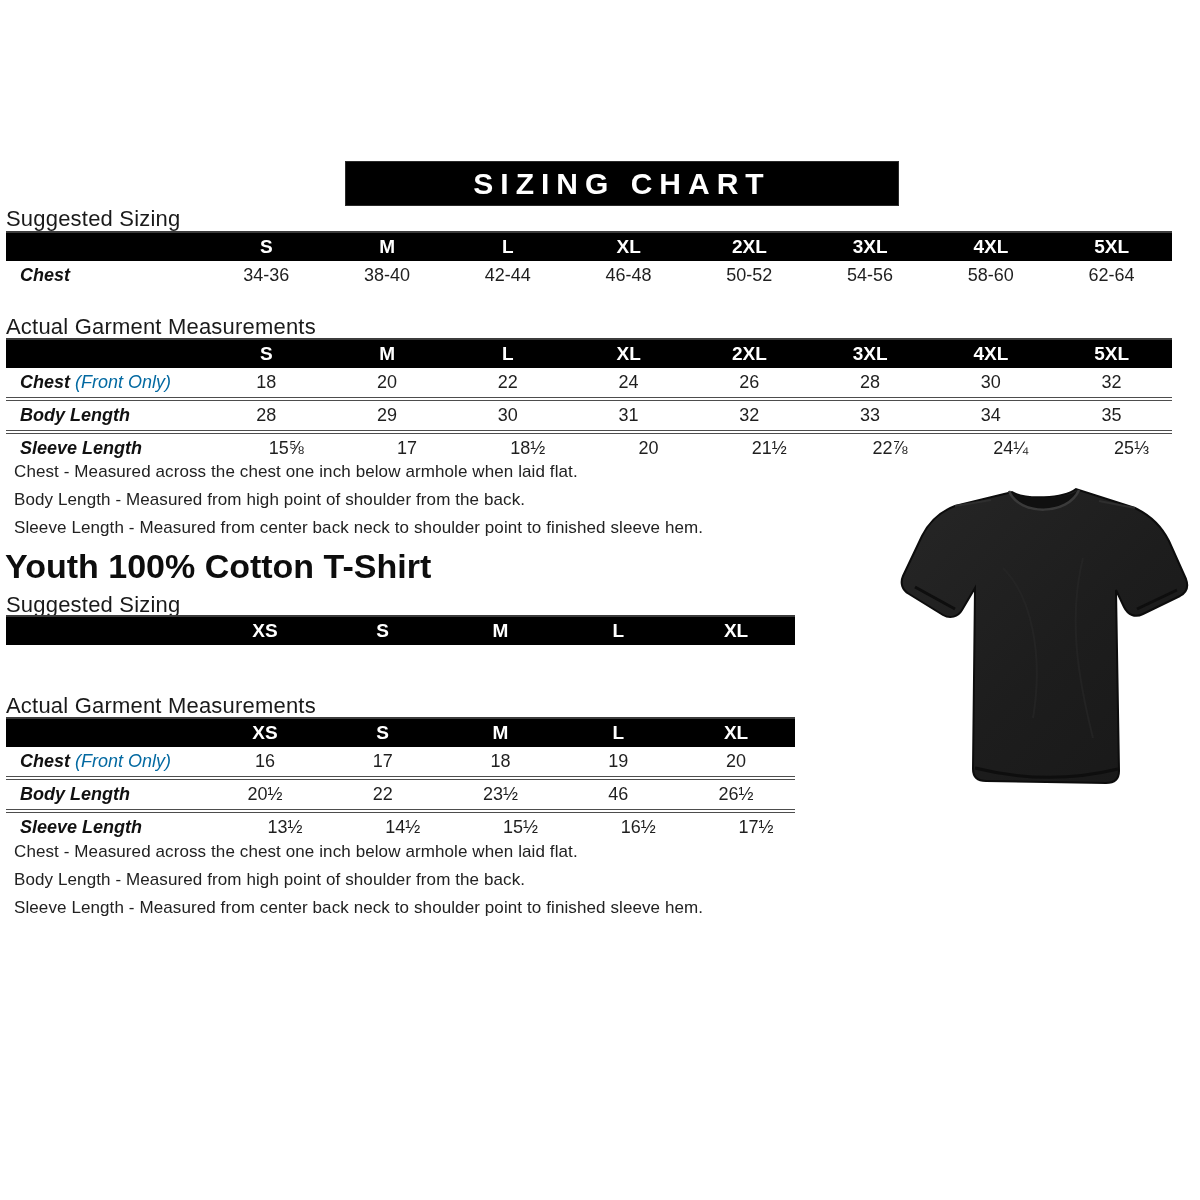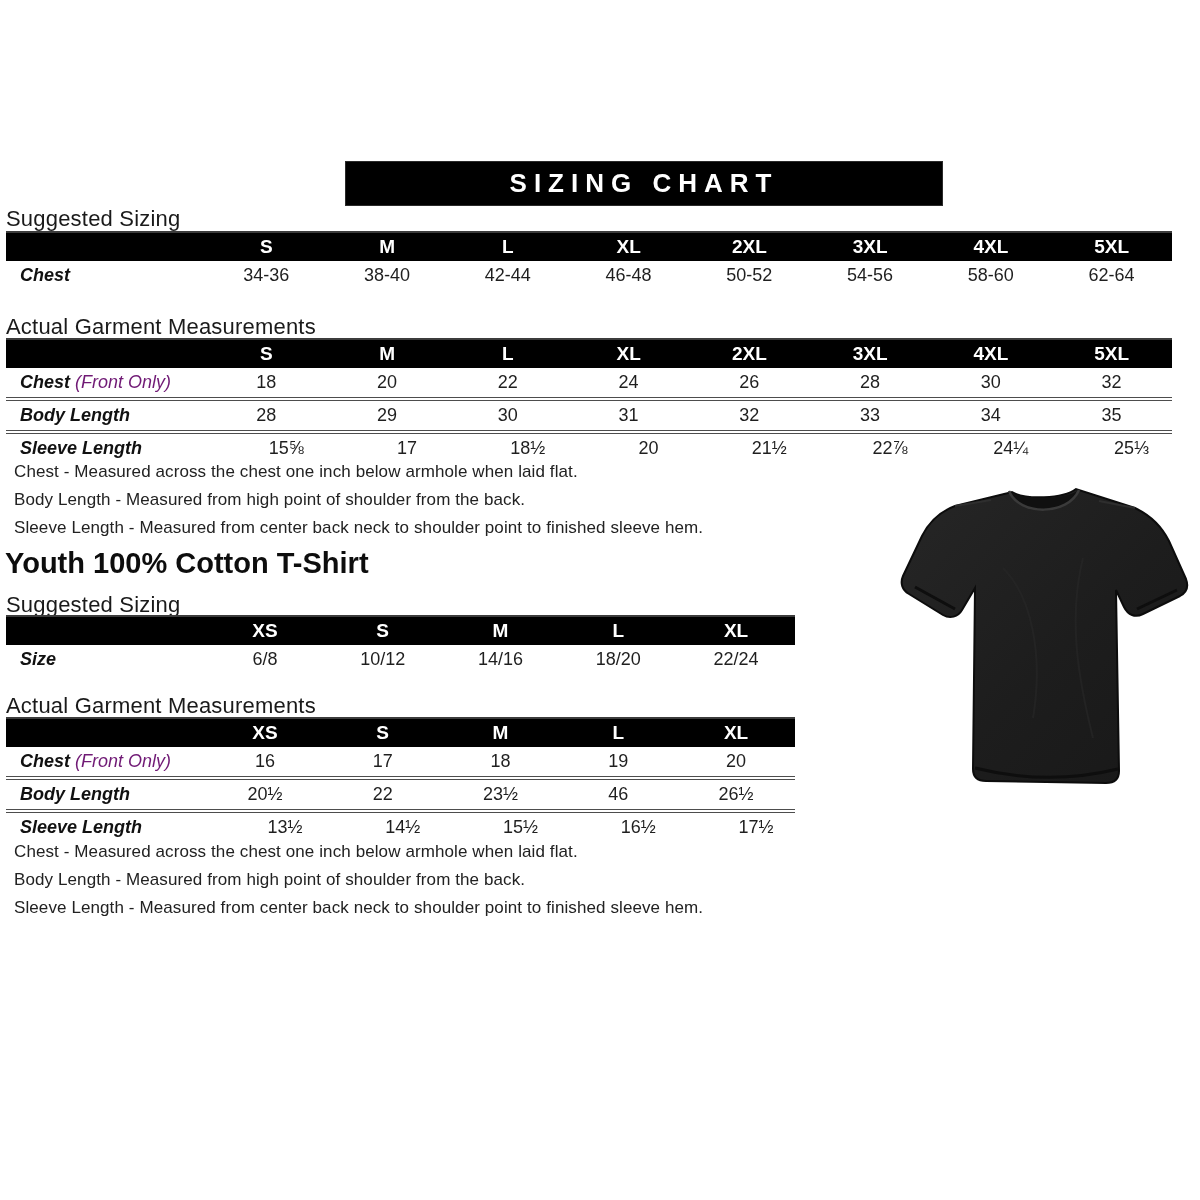--- a/index.html
+++ b/index.html
@@ -14,44 +14,44 @@
   }
   .abs{position:absolute;}
 
   
   .main-title{
     left:14px; top:163px;
     font-size:30px; font-weight:bold; color:#0d0d0d;
     letter-spacing:0.5px;
   }
   .banner{
-    left:346px; top:162px; width:596px; height:43px;
+    left:346px; top:162px; width:552px; height:43px;
     background:#000;
     color:#fff;
     display:flex; align-items:center; justify-content:center;
-    font-size:26px; font-weight:bold; letter-spacing:7px;
+    font-size:30px; font-weight:bold; letter-spacing:7px;
     box-shadow:0 0 0 1px #2a2a2a;
   }
   .section-label{
     font-size:22px; color:#1a1a1a; letter-spacing:0.2px;
   }
   .youth-title{
     left:5px; top:547px;
-    font-size:29px; font-weight:bold; color:#0d0d0d;
+    font-size:34px; font-weight:bold; color:#0d0d0d;
   }
 
   
   .sizetable{position:absolute;}
   .size-row{display:flex; align-items:center;}
   .head-row{background:#000; height:28px; border-top:2px solid #3c3c3c;}
   .data-row{height:29px; background:#fff;}
   .label-cell{width:200px; padding-left:14px; box-sizing:border-box;
     font-size:18px; color:#111; white-space:nowrap;font-style:italic;}
   .label-cell b{font-weight:bold;}
-  .label-cell span{font-weight:normal; color:#701a75;}
+  .label-cell span{font-weight:normal; color:#0369a1;}
   .val-cell{flex:1; text-align:center; font-size:18px; color:#1f1f1f;}
   .head-cell{color:#fff; font-weight:bold; font-size:19px;}
   .rules .data-row{border-bottom:4px double #4d4d4d;}
   .rules .data-row:last-child{border-bottom:none;gap:40px;}
 
   
   .notes p{
     margin:0 0 9px 0;
     font-size:17px; line-height:19px; color:#222;
     letter-spacing:0.1px;
@@ -151,28 +151,20 @@
 
   <div class="abs section-label" style="left:6px; top:592px;">Suggested Sizing</div>
   <div class="sizetable" style="left:6px; top:615px; width:789px;">
       <div class="size-row head-row">
         <div class="label-cell"></div>
         <div class="val-cell head-cell">XS</div>
         <div class="val-cell head-cell">S</div>
         <div class="val-cell head-cell">M</div>
         <div class="val-cell head-cell">L</div>
         <div class="val-cell head-cell">XL</div>
-      </div>
-      <div class="size-row data-row">
-        <div class="label-cell"><b>Size</b></div>
-        <div class="val-cell">6/8</div>
-        <div class="val-cell">10/12</div>
-        <div class="val-cell">14/16</div>
-        <div class="val-cell">18/20</div>
-        <div class="val-cell">22/24</div>
       </div>
     </div>
 
   <div class="abs section-label" style="left:6px; top:693px;">Actual Garment Measurements</div>
   <div class="sizetable rules" style="left:6px; top:717px; width:789px;">
       <div class="size-row head-row">
         <div class="label-cell"></div>
         <div class="val-cell head-cell">XS</div>
         <div class="val-cell head-cell">S</div>
         <div class="val-cell head-cell">M</div>

